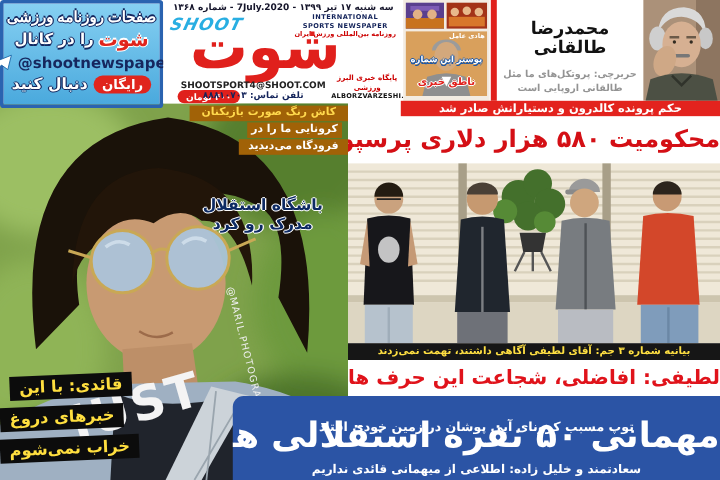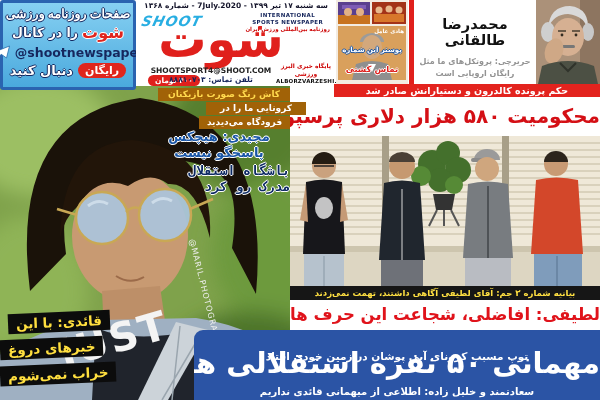--- a/index.html
+++ b/index.html
@@ -67,26 +67,26 @@
   .redbar{left:334px;top:84px;width:266px;height:13px;background:#e3231e;color:#fff;font-size:9.5px;
           font-weight:bold;text-align:center;line-height:13px;direction:rtl;}
   .bigheadline{left:290px;top:97px;width:310px;height:39px;background:#fff;color:#d40f15;font-size:20px;
           font-weight:900;text-align:center;line-height:39px;direction:rtl;white-space:nowrap;overflow:hidden;}
 
   
   .ghaedi{left:0;top:86px;width:290px;height:314px;overflow:hidden;}
   .g-strip{background:#a16207;font-weight:bold;font-size:9px;text-align:center;line-height:13px;
            height:13px;direction:rtl;color:#fff;}
   .g-s1{left:158px;top:88px;width:132px;color:#ffd94d;}
-  .g-s2{left:206px;top:102px;width:100px;}
+  .g-s2{left:206px;top:102px;width:79px;}
   .g-s3{left:199px;top:116px;width:91px;}
   .g-maj{left:148px;top:129px;width:142px;text-align:center;direction:rtl;color:#1a57a8;
          font-size:13px;font-weight:900;line-height:16px;}
-  .g-doc{left:148px;top:164px;width:142px;text-align:right;direction:rtl;color:#0d2a63;
-         font-size:13px;font-weight:900;line-height:16px;font-family:Liberation Mono, monospace;}
+  .g-doc{left:148px;top:164px;width:142px;text-align:center;direction:rtl;color:#0d2a63;
+         font-size:13px;font-weight:900;line-height:16px;}
   .g-just{left:58px;top:316px;font-size:40px;font-weight:900;color:#f4f4f4;letter-spacing:2px;
           transform:rotate(-16deg);}
   .g-quote{background:#0c0c0c;color:#ffdf3f;font-weight:bold;font-size:13.5px;padding:2px 8px;
            direction:rtl;transform:rotate(-2.5deg);white-space:nowrap;}
   .g-q1{left:8px;top:312px;}
   .g-q2{left:0;top:338px;}
   .g-q3{left:0;top:364px;}
   .g-mark{left:196px;top:238px;font-size:8px;color:#efefef;letter-spacing:1px;direction:ltr;
           transform:rotate(76deg);transform-origin:0 0;white-space:nowrap;}
 
@@ -210,29 +210,29 @@
       <svg viewBox="0 0 68 54" width="68" height="54">
           <rect width="68" height="54" fill="#d9a05c"></rect>
           <path d="M22,16 a12,9 0 0 1 24,0 Z" fill="#9b9b9b"></path>
           <ellipse cx="34" cy="21" rx="10" ry="12" fill="#d3a87c"></ellipse>
           <path d="M14,54 L18,38 Q34,32 50,38 L54,54 Z" fill="#8f8f8f"></path>
           <path d="M30,38 L34,46 L38,38 Z" fill="#fff"></path>
         </svg>
     </div>
     <div class="abs p-name">هادی عامل</div>
     <div class="abs p-badge">پوستر این شماره</div>
-    <div class="abs p-cap ow">تماس کشتی</div>
+    <div class="abs p-cap ow">ناطق خبری</div>
   </div>
   <div class="abs p-redstrip"></div>
 
   <div class="abs quar">
     <div class="abs q-h1">محمدرضا طالقانی</div>
     <div class="abs q-sub ow">
       <span>حریرچی: پروتکل‌های ما مثل</span><br>
-      <span>رایگان اروپایی است</span>
+      <span>طالقانی اروپایی است</span>
     </div>
   </div>
 
   <div class="abs oldman">
     <svg viewBox="0 0 64 84" width="64" height="84">
       <rect width="64" height="84" fill="#ab9179"></rect>
         <rect x="44" width="20" height="84" fill="#8d7560"></rect>
       <path d="M12,28 Q14,6 34,6 Q54,8 52,32 Q50,16 32,14 Q18,14 12,28 Z" fill="#d9d9d9"></path>
       <ellipse cx="12" cy="32" rx="7" ry="10" fill="#cfcfcf"></ellipse>
         <ellipse cx="52" cy="32" rx="6" ry="9" fill="#c8c8c8"></ellipse>
@@ -246,24 +246,20 @@
       <path d="M24,63 L32,71 L40,63" stroke="#30332b" stroke-width="2" fill="none"></path>
     </svg>
   </div>
 
   <div class="abs redbar">حکم پرونده کالدرون و دستیارانش صادر شد</div>
   <div class="abs bigheadline">محکومیت ۵۸۰ هزار دلاری پرسپولیس</div>
 
   <div class="abs g-strip g-s1">کاش رنگ صورت بازیکنان</div>
   <div class="abs g-strip g-s2">کرونایی ما را در</div>
   <div class="abs g-strip g-s3">فرودگاه می‌دیدید</div>
-  <div class="abs g-maj ow">
-    <div>مجیدی: هیچکس</div>
-    <div>پاسخگو نیست</div>
-  </div>
   <div class="abs g-doc ow">
     <div>باشگاه استقلال</div>
     <div>مدرک رو کرد</div>
   </div>
   <div class="abs g-quote g-q1">قائدی: با این</div>
   <div class="abs g-quote g-q2">خبرهای دروغ</div>
   <div class="abs g-quote g-q3">خراب نمی‌شوم</div>
 
   <div class="abs groupphoto">
     <svg viewBox="0 0 310 150" width="310" height="150">

